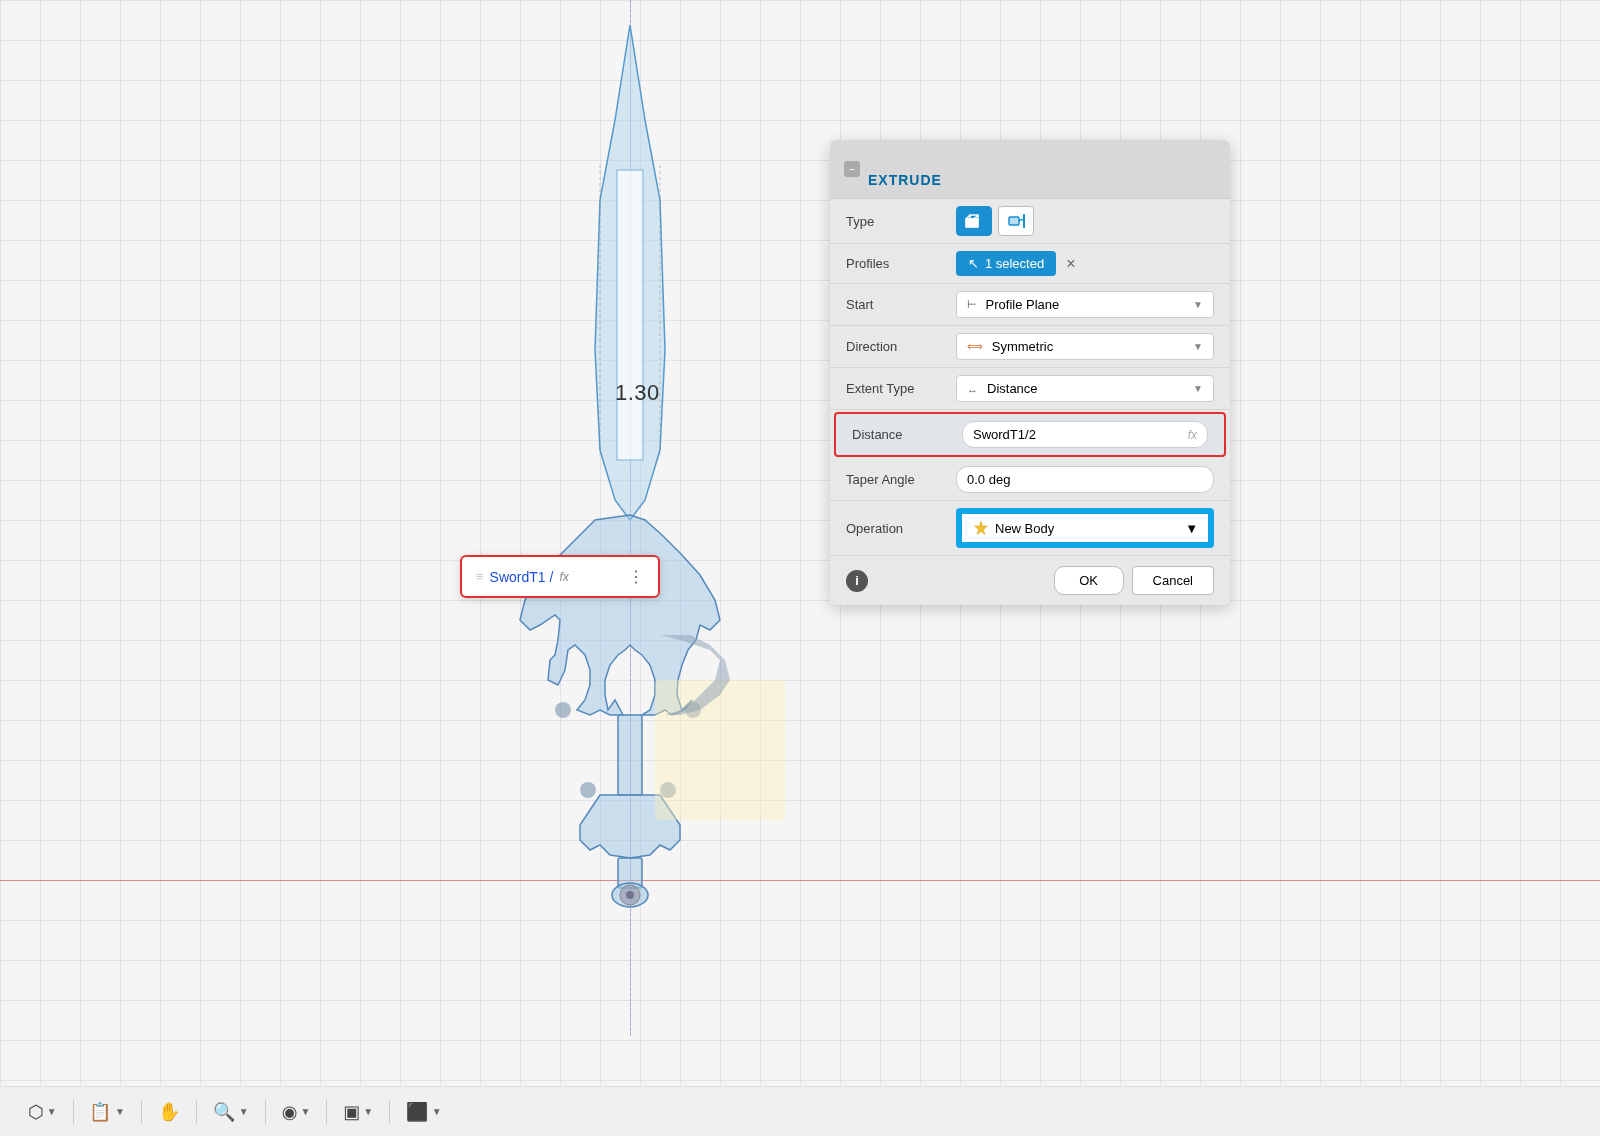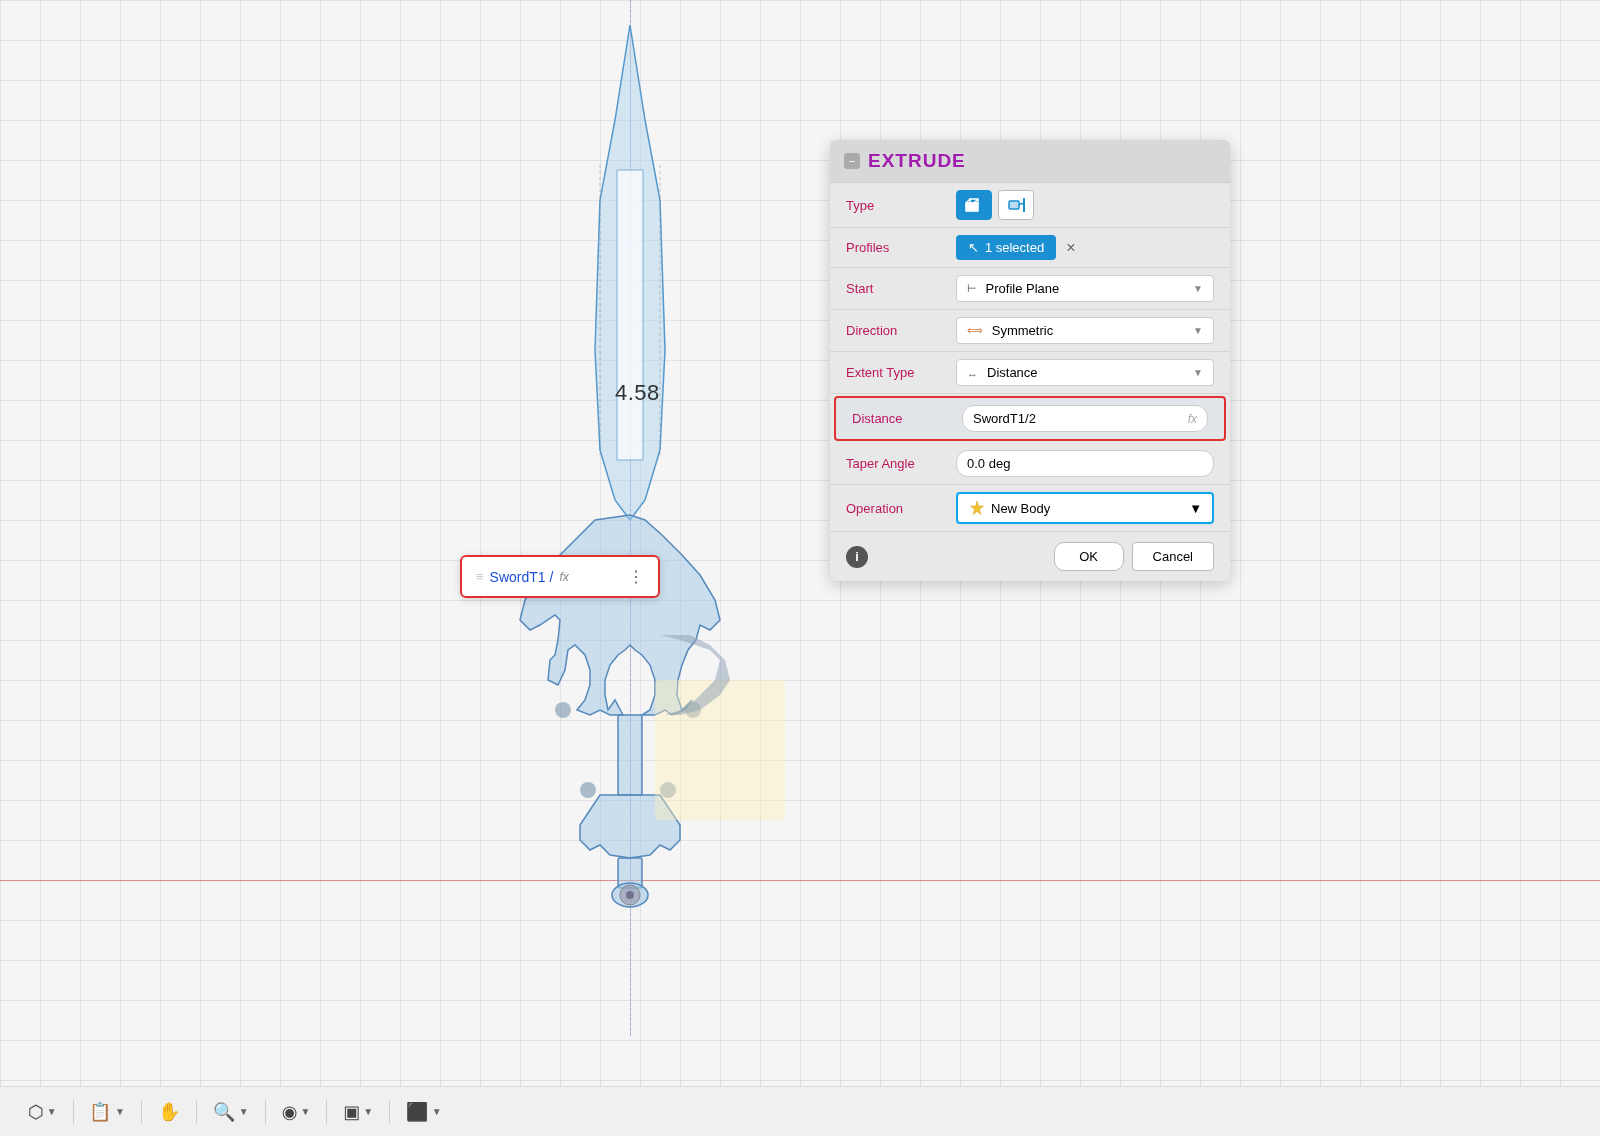--- a/index.html
+++ b/index.html
@@ -119,35 +119,36 @@
       display: flex;
       align-items: center;
       justify-content: center;
       color: white;
       font-size: 11px;
       cursor: pointer;
       flex-shrink: 0;
     }
     .panel-header .title {
       font-weight: 600;
-      font-size: 19px;
+      font-size: 14px;
       letter-spacing: 1px;
-      color: #a21caf;
+      color: #0369a1;
+      margin-top: 22px;
     }
 
     .panel-row {
       display: flex;
       align-items: center;
       padding: 7px 16px;
       border-bottom: 1px solid #d5d5d5;
       min-height: 40px;
     }
     .panel-row .label {
       width: 110px;
-      color: #be185d;
+      color: #404040;
       font-size: 13px;
       flex-shrink: 0;
     }
     .panel-row .control {
       flex: 1;
       display: flex;
       align-items: center;
       gap: 6px;
     }
 
@@ -256,21 +257,21 @@
     .input-control .fx-label {
       color: #aaa;
       font-style: italic;
       font-size: 12px;
     }
 
     
     .op-dropdown {
       flex: 1;
       background: white;
-      border: 2px solid #0ea5e9;
+      border: 6px solid #0ea5e9;
       border-radius: 4px;
       padding: 5px 10px;
       display: flex;
       align-items: center;
       gap: 7px;
       cursor: pointer;
       justify-content: space-between;
     }
 
     
@@ -402,21 +403,21 @@
     <circle cx="630" cy="895" r="10" fill="rgba(150,150,170,0.6)" stroke="#888" stroke-width="1"></circle>
     <circle cx="630" cy="895" r="4" fill="rgba(100,100,130,0.8)"></circle>
 
     <rect x="655" y="680" width="130" height="140" rx="4" fill="rgba(255,240,180,0.4)" stroke="none"></rect>
 
     <path d="M 660 635 L 680 640 L 710 650 L 720 660 L 715 680 L 705 690 L 695 700 L 680 710 L 665 715
              L 680 715 L 700 710 L 720 695 L 730 680 L 725 660 L 710 645 L 690 635 Z" fill="rgba(140,160,180,0.5)" stroke="none"></path>
   </svg>
 
   <div class="dimension-label">
-    <span>4.58</span>
+    <span>1.30</span>
   </div>
 
   <div class="expression-box">
     <span style="color:#ccc;font-size:13px;">≡</span>
     <span class="expr-text">SwordT1 /</span>
     <span class="fx-icon">fx</span>
     <span class="menu-dots">⋮</span>
   </div>
 </div>
 

